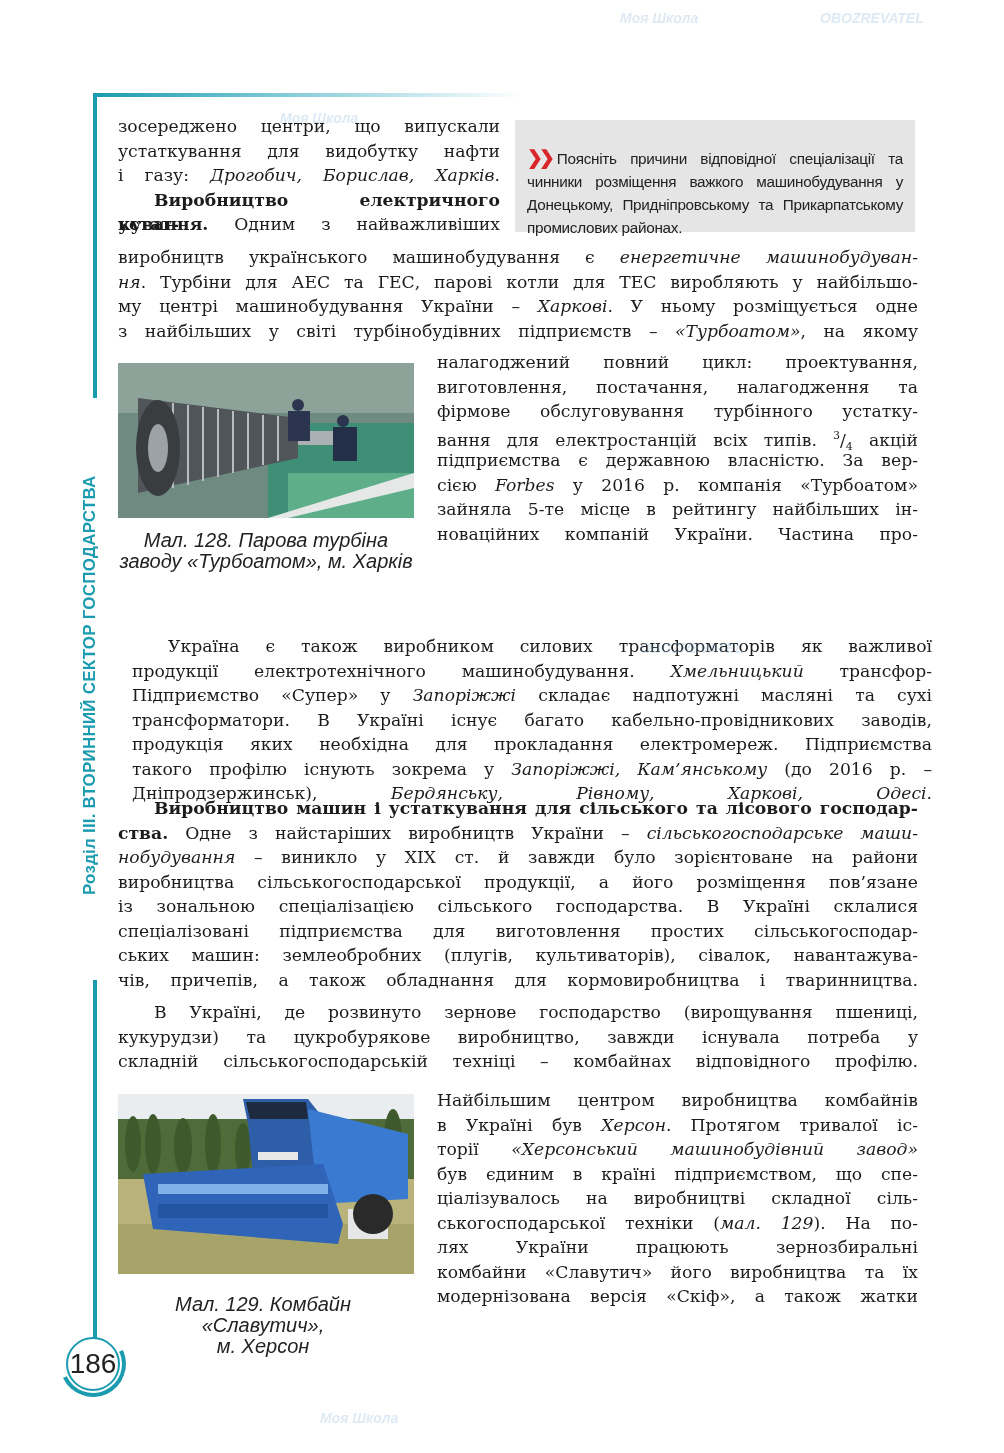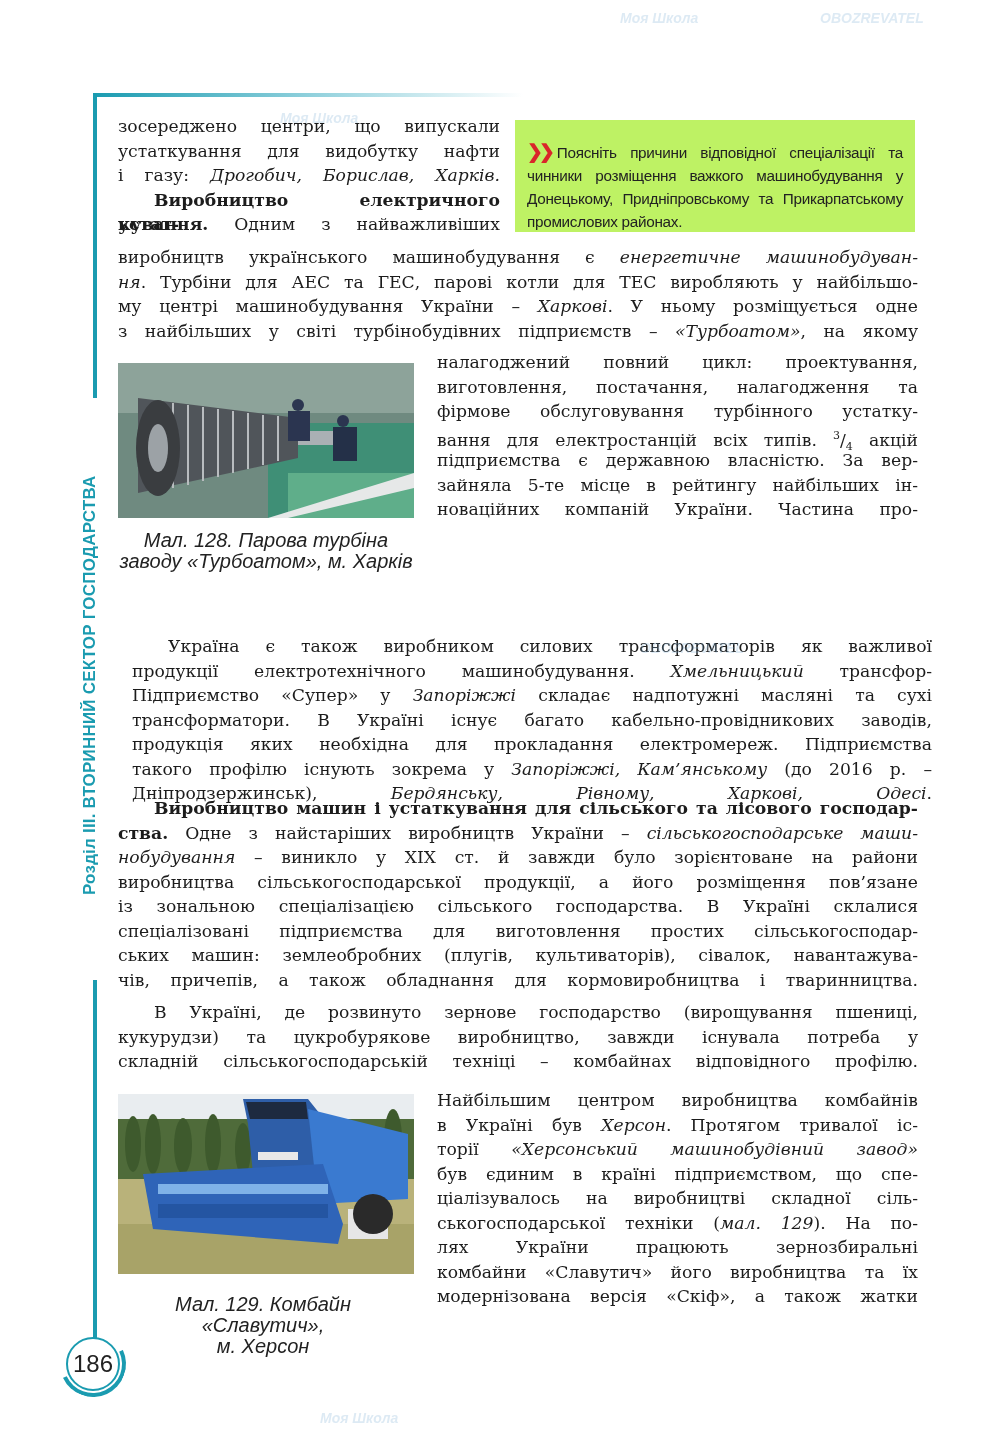--- a/index.html
+++ b/index.html
@@ -7,26 +7,26 @@
          font-family:"DejaVu Serif","Liberation Serif",serif; color:#1c1c1c; }
   .frame-top { position:absolute; left:93px; top:93px; width:430px; height:4px;
                background:linear-gradient(to right,#1a9bb0,#8fd0dc,rgba(255,255,255,0)); }
   .frame-left-top { position:absolute; left:93px; top:93px; width:4px; height:305px; background:#1a9bb0; }
   .frame-left-bottom { position:absolute; left:93px; top:980px; width:4px; height:370px; background:#1a9bb0; }
   .side-label { position:absolute; left:80px; top:895px; transform-origin:0 0; transform:rotate(-90deg);
                 white-space:nowrap; font-family:"Liberation Sans",sans-serif; font-weight:bold;
                 font-size:17px; color:#1a9bb0; letter-spacing:0.2px; }
   .page-num { position:absolute; left:66px; top:1337px; width:54px; height:54px; border-radius:50%;
               border:2px solid #1a9bb0; box-sizing:border-box; display:flex; align-items:center; justify-content:center;
-              font-family:"Liberation Sans",sans-serif; font-size:24px; color:#222; background:#fff; }
+              font-family:"Liberation Sans",sans-serif; font-size:28px; color:#222; background:#fff; }
   .page-num-ring { position:absolute; left:60px; top:1331px; width:66px; height:66px; border-radius:50%;
                    border:4px solid transparent; border-right-color:#1a9bb0; border-bottom-color:#1a9bb0;
                    box-sizing:border-box; transform:rotate(20deg); }
-  .note { position:absolute; left:515px; top:120px; width:400px; height:112px; background:#bef264;
-          box-sizing:border-box; padding:20px 12px 8px 12px;
+  .note { position:absolute; left:515px; top:120px; width:400px; height:112px; background:#e5e5e5;
+          box-sizing:border-box; padding:26px 12px 8px 12px;
           font-family:"Liberation Sans",sans-serif; font-size:15.3px; line-height:23px; color:#222;
           text-align:justify; letter-spacing:-0.3px; }
   .note .chev { color:#d9262a; font-weight:bold; font-size:19px; letter-spacing:-4px; margin-right:6px; }
   .txt { position:absolute; font-size:17.2px; line-height:24.5px; text-align:justify; text-align-last:justify; }
   .line { display:block; height:24.5px; white-space:nowrap; }
   .just { text-align:justify; text-align-last:justify; white-space:normal; }
   i { }
   b { font-weight:bold; }
   .img { position:absolute; overflow:hidden; }
   .caption { position:absolute; font-family:"Liberation Sans",sans-serif; font-style:italic; font-size:20px;
@@ -99,20 +99,21 @@
   <div>Мал. 128. Парова турбіна</div>
   <div>заводу «Турбоатом», м. Харків</div>
 </div>
 
 <div class="txt" style="left:437px;top:350px;width:481px;">
   <span class="line just">налагоджений повний цикл: проектування,</span>
   <span class="line just">виготовлення, постачання, налагодження та</span>
   <span class="line just">фірмове обслуговування турбінного устатку-</span>
   <span class="line just"><span>вання для електростанцій всіх типів. </span><sup>3</sup>/<sub>4</sub><span> акцій</span></span>
   <span class="line just">підприємства є державною власністю. За вер-</span>
+  <span class="line just"><span>сією </span><i>Forbes</i><span> у 2016 р. компанія «Турбоатом»</span></span>
   <span class="line just">зайняла 5-те місце в рейтингу найбільших ін-</span>
   <span class="line just">новаційних компаній України. Частина про-</span>
 </div>
 
 <div class="txt" style="left:132px;top:586px;width:800px;margin-top:48px;">
   <span class="line just" style="padding-left:36px;box-sizing:border-box;">Україна є також виробником силових трансформаторів як важливої</span>
   <span class="line just"><span>продукції електротехнічного машинобудування. </span><i>Хмельницький</i><span> трансфор-</span></span>
   <span class="line just"><span>Підприємство «Супер» у </span><i>Запоріжжі</i><span> складає надпотужні масляні та сухі</span></span>
   <span class="line just">трансформатори. В Україні існує багато кабельно-провідникових заводів,</span>
   <span class="line just">продукція яких необхідна для прокладання електромереж. Підприємства</span>

